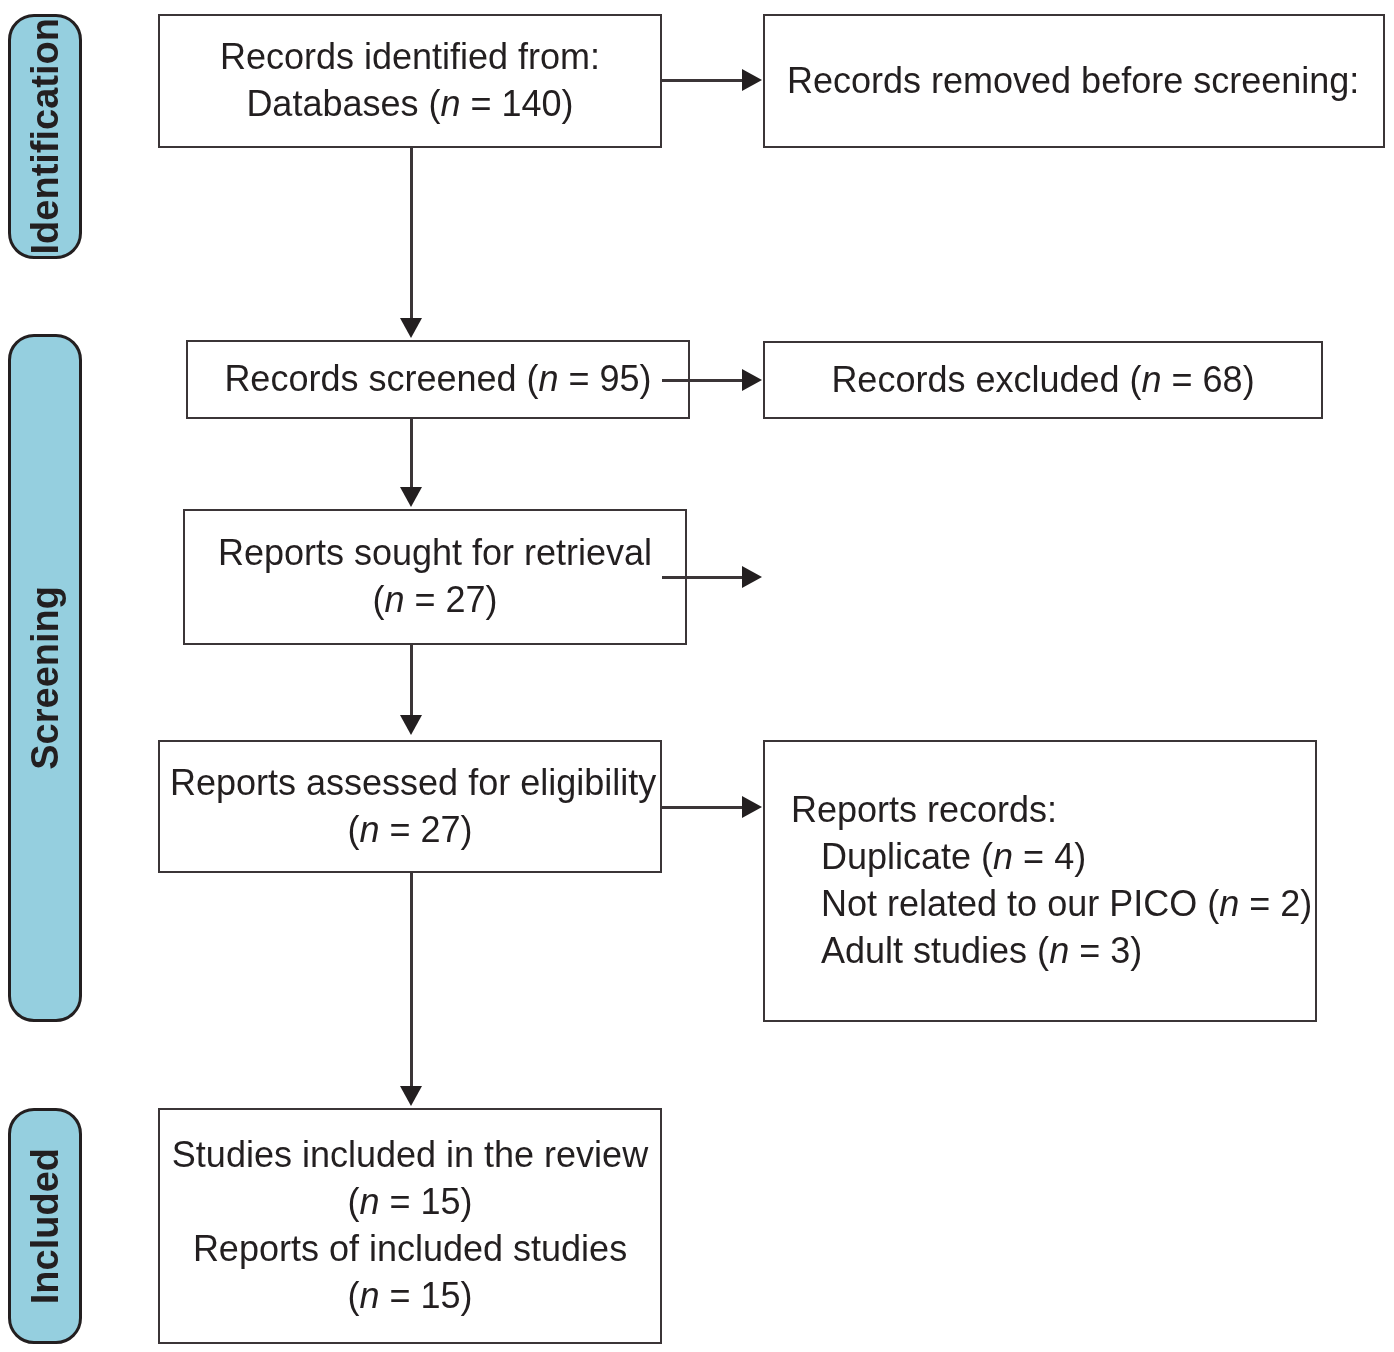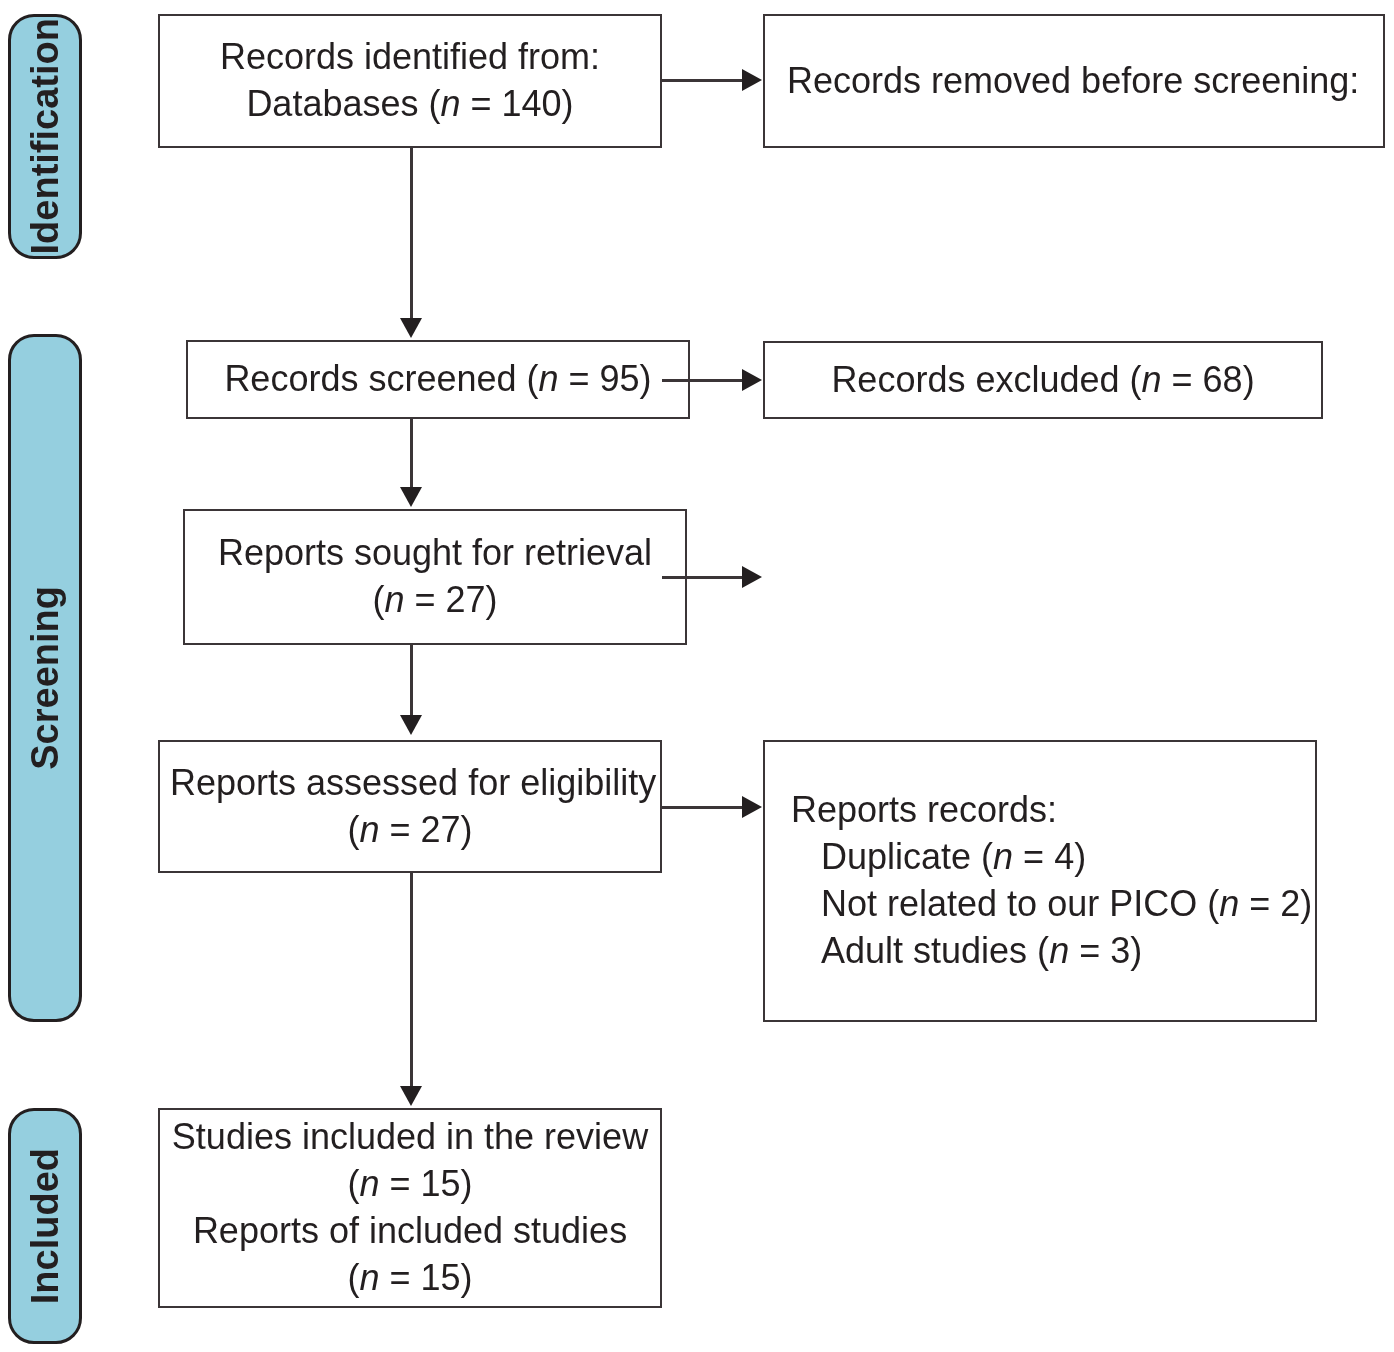--- a/index.html
+++ b/index.html
@@ -160,20 +160,20 @@
     <div class="line indent"><span>Not related to our PICO (</span><span class="ital">n</span><span> = 2)</span></div>
     <div class="line indent"><span>Adult studies (</span><span class="ital">n</span><span> = 3)</span></div>
   </div>
 
   <div class="hline" style="left:662px; top:806px; width:80px;"></div>
   <div class="arrow-right" style="left:742px; top:796px;"></div>
 
   <div class="vline" style="left:410px; top:873px; width:3px; height:215px;"></div>
   <div class="arrow-down" style="left:400px; top:1086px;"></div>
 
-  <div class="flow-box center" style="left:158px; top:1108px; width:504px; height:200px;">
+  <div class="flow-box center" style="left:158px; top:1108px; width:504px; height:236px;">
     <div class="line">Studies included in the review</div>
     <div class="line"><span>(</span><span class="ital">n</span><span> = 15)</span></div>
     <div class="line">Reports of included studies</div>
     <div class="line"><span>(</span><span class="ital">n</span><span> = 15)</span></div>
   </div>
 
 </div>
 
 </body></html>

